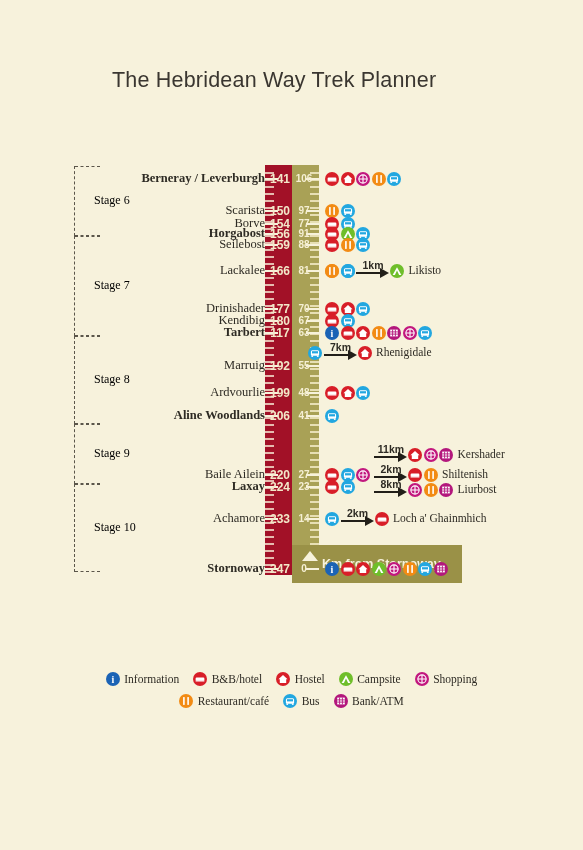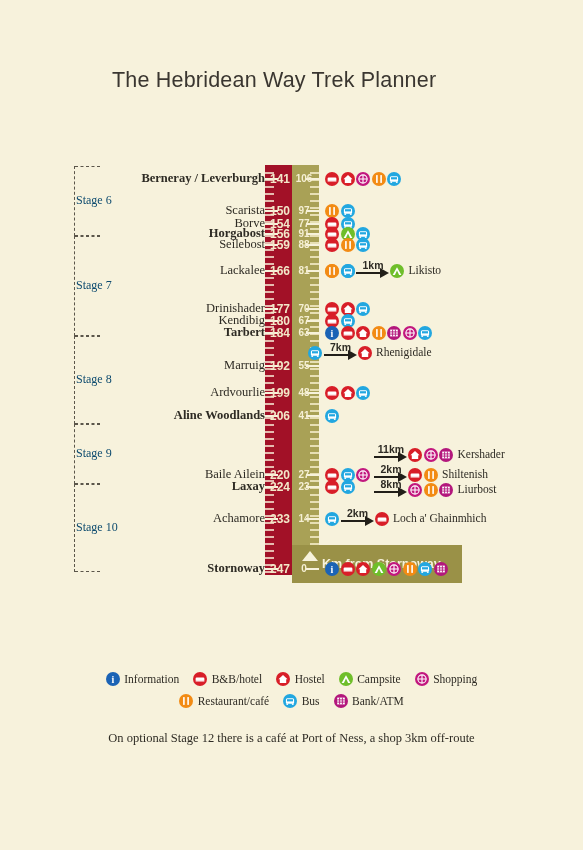--- a/index.html
+++ b/index.html
@@ -85,22 +85,22 @@
     font-family:"Liberation Sans", sans-serif;font-size:10px;font-weight:700;
     color:#F5EFD3;
   }
 
   
   .bracket{position:absolute;left:74px;border-left:1.4px dashed #5B564A;}
   .bracket .cap{position:absolute;left:0;width:25px;border-top:1.4px dashed #5B564A;}
   .bracket .cap.top{top:0;}
   .bracket .cap.bot{bottom:0;}
   .stage-lbl{
-    position:absolute;left:76px;
-    font-family:"Liberation Serif", serif;font-size:12px;color:#0c4a6e;white-space:nowrap;
+    position:absolute;left:94px;
+    font-family:"Liberation Serif", serif;font-size:12px;color:#000000;white-space:nowrap;
   }
 
   
   .icon{
     display:inline-block;width:14px;height:14px;border-radius:50%;
     position:relative;vertical-align:middle;margin-right:1.5px;
   }
   .icon svg{position:absolute;left:0;top:0;}
   .iconrow{position:absolute;white-space:nowrap;line-height:14px;}
 
@@ -418,21 +418,21 @@
               <rect x="2.6" y="8.4" width="8.8" height="1.1" fill="#fff"></rect>
             </svg></span><span class="icon" style="background:#22A7E0"><svg width="14" height="14" viewBox="0 0 14 14">
               <rect x="2.9" y="4.2" width="8.2" height="5.6" rx="1.5" fill="#fff"></rect>
               <rect x="4" y="5.2" width="6" height="2.2" fill="#22A7E0"></rect>
               <rect x="3.4" y="9.4" width="1.7" height="1.5" fill="#fff"></rect>
               <rect x="8.9" y="9.4" width="1.7" height="1.5" fill="#fff"></rect>
             </svg></span></div>
         <div class="place bold" style="top:325px">Tarbert</div>
         <div class="tick redbig" style="top:332px"></div>
         <div class="tick olivebig" style="top:332px"></div>
-        <div class="kmred" style="top:326px">184</div>
+        <div class="kmred" style="top:326px">117</div>
         <div class="kmolive" style="top:326.5px">63</div>
         <div class="iconrow" style="left:325px;top:325px"><span class="icon" style="background:#1B63B5"><svg width="14" height="14" viewBox="0 0 14 14">
               <text x="7" y="10.6" font-family="Liberation Serif, serif" font-size="10" font-weight="bold" fill="#fff" text-anchor="middle">i</text>
             </svg></span><span class="icon" style="background:#D81E28"><svg width="14" height="14" viewBox="0 0 14 14">
               <rect x="2.6" y="5.6" width="8.8" height="3.2" rx="1.1" fill="#fff"></rect>
               <rect x="2.6" y="8.4" width="8.8" height="1.1" fill="#fff"></rect>
             </svg></span><span class="icon" style="background:#D81E28"><svg width="14" height="14" viewBox="0 0 14 14">
               <path d="M7 3 L11.6 7.2 L10.2 7.2 L10.2 11 L3.8 11 L3.8 7.2 L2.4 7.2 Z" fill="#fff"></path>
             </svg></span><span class="icon" style="background:#F28B14"><svg width="14" height="14" viewBox="0 0 14 14">
               <rect x="4.1" y="3.1" width="1.6" height="7.8" fill="#fff"></rect>
@@ -631,16 +631,15 @@
               <rect x="4" y="5.2" width="6" height="2.2" fill="#22A7E0"></rect>
               <rect x="3.4" y="9.4" width="1.7" height="1.5" fill="#fff"></rect>
               <rect x="8.9" y="9.4" width="1.7" height="1.5" fill="#fff"></rect>
             </svg></span><span class="ltxt">Bus</span></span><span class="litem"><span class="icon" style="background:#B3177C"><svg width="14" height="14" viewBox="0 0 14 14">
               <rect x="3.2" y="3.6" width="7.6" height="6.8" fill="#fff"></rect>
               <path d="M3.2 5.9 H10.8 M3.2 8.1 H10.8 M5.6 3.6 V10.4 M8.4 3.6 V10.4" stroke="#B3177C" stroke-width="0.9"></path>
             </svg></span><span class="ltxt">Bank/ATM</span></span></div>
     </div>
 
   <div class="note">
-    <div>On optional Stage 12 there is a café at Port of Ness, a shop 3km off-route</div>
   </div>
 
 </div>
 
 </body></html>

